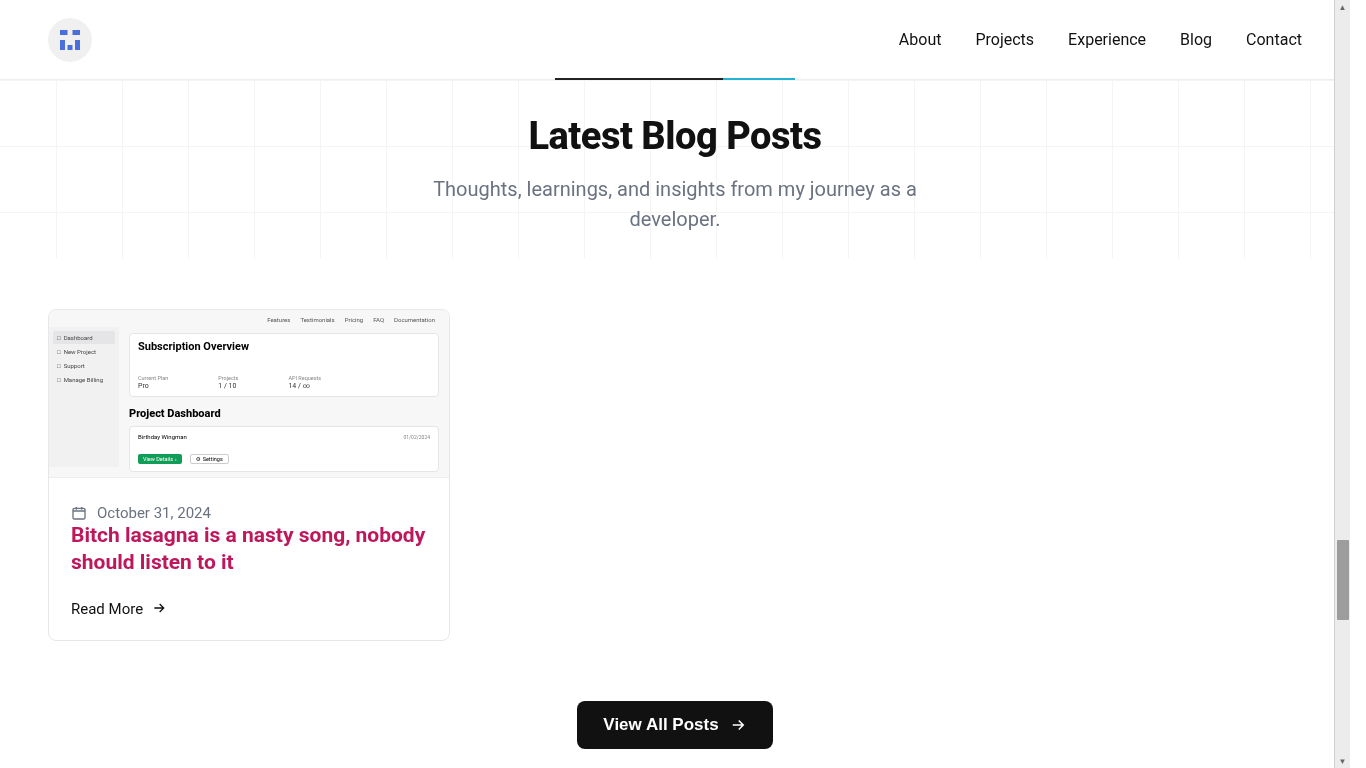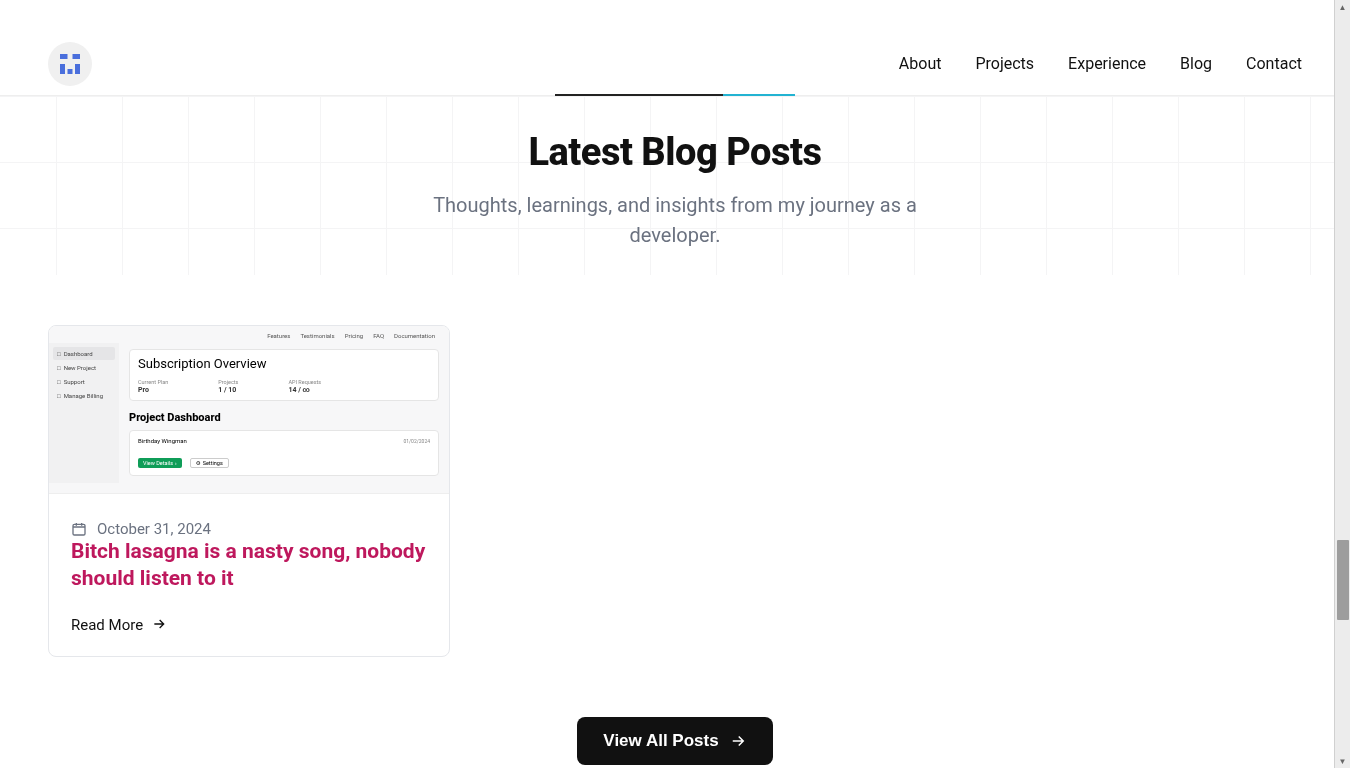--- a/index.html
+++ b/index.html
@@ -1,41 +1,41 @@
 <!DOCTYPE html>
 <html><head>
   <meta charset="utf-8">
   <style>
     * { margin: 0; padding: 0; box-sizing: border-box; }
     body { font-family: -apple-system, BlinkMacSystemFont, "Segoe UI", Roboto, sans-serif; background: #fff; width: 1350px; height: 768px; position: relative; overflow: hidden; }
-    .header { display: flex; align-items: center; justify-content: space-between; padding: 14px 48px; border-bottom: 1px solid #eee; height: 64px; margin-top: 32px; }
+    .header { display: flex; align-items: center; justify-content: space-between; padding: 14px 48px; border-bottom: 1px solid #eee; height: 80px; }
     .logo { width: 44px; height: 44px; border-radius: 50%; background: #f0f0f0; display:flex; align-items:center; justify-content:center; overflow:hidden;}
     .logo svg { width: 30px; height: 30px; }
     .nav { display: flex; gap: 34px; font-size: 16px; color: #111; }
     .nav span { cursor: pointer; }
     .hero { text-align: center; padding: 36px 0 10px; background-image: linear-gradient(#f4f4f5 1px, transparent 1px), linear-gradient(90deg, #f4f4f5 1px, transparent 1px); background-size: 66px 66px; background-position: -10px 0;}
     .hero-bar { width: 240px; height: 2px; margin:-38px auto 34px; background: linear-gradient(90deg,#222 70%,#22b3d2 70%,#22b3d2 100%);}
     .hero-title { font-size: 38px; font-weight: 800; color: #111; margin-bottom: 16px; letter-spacing:-0.5px;}
     .hero-sub { font-size: 20px; color: #6b7280; max-width: 500px; margin: 15px auto; line-height:1.5;}
     .cards { padding: 50px 48px 20px; display: grid; grid-template-columns: repeat(3, 1fr); gap: 24px; }
     .card { border: 1px solid #e5e7eb; border-radius: 8px; overflow: hidden; background: #fff; }
     .card-thumb { height: 168px; background: #f7f7f8; position: relative; overflow:hidden; border-bottom:1px solid #eee;}
     .thumb-tabs{font-size:6px; color:#555; display:flex; gap:10px; justify-content:flex-end; padding:6px 14px 4px;}
     .thumb-main{display:flex; height:140px;}
     .thumb-side{width:70px; background:#f1f1f2; font-size:6px; color:#444; padding:4px 4px;}
     .thumb-side-item{display:flex; align-items:center; gap:3px; padding:3px 4px; border-radius:2px; margin-bottom:1px;}
     .thumb-side-item.active{background:#e5e5e7;}
     .thumb-side-item::before{content:"□"; font-size:6px;}
     .thumb-right{flex:1; padding:6px 10px;}
     .thumb-box{border:1px solid #e5e5e5; border-radius:4px; background:#fff; padding:6px 8px; margin-bottom:10px;}
-    .thumb-h{font-size:13px; font-weight:400; margin-bottom:8px;}
+    .thumb-h{font-size:11px; font-weight:700; margin-bottom:22px;}
     .thumb-stats{display:flex; gap:50px;}
     .thumb-stat{font-size:5.5px; color:#333;}
     .thumb-stat .lbl{color:#888; display:block; margin-bottom:1px;}
-    .thumb-stat .val{font-size:7px; font-weight:700;}
+    .thumb-stat .val{font-size:7px; font-weight:400;}
     .thumb-h2{font-size:11px; font-weight:800; margin-bottom:6px;}
     .thumb-row{display:flex; align-items:center; justify-content:space-between; font-size:6px;}
     .thumb-btn{background:#0f9d58; color:#fff; border-radius:2px; padding:2px 5px; font-size:5.5px; display:inline-flex; align-items:center; gap:2px; margin-right:4px;}
     .thumb-btn2{border:1px solid #ccc; border-radius:2px; padding:1px 5px; font-size:5.5px; display:inline-flex; align-items:center; gap:2px;}
     .thumb-pill{font-size:5px; color:#888;}
     .card-body { padding: 26px 22px 22px; }
     .date-row { display: flex; align-items: center; gap: 10px; color: #6b7280; font-size: 15px; }
     .card-title { font-size: 21px; font-weight: 700; line-height: 1.3; color: #be185d; margin-bottom: 22px; }
     .read-more { display: inline-flex; align-items: flex-start; gap: 8px; font-size: 15px; color: #111; cursor:pointer;}
     .view-all { display: flex; justify-content: center; margin-top: 40px; }

